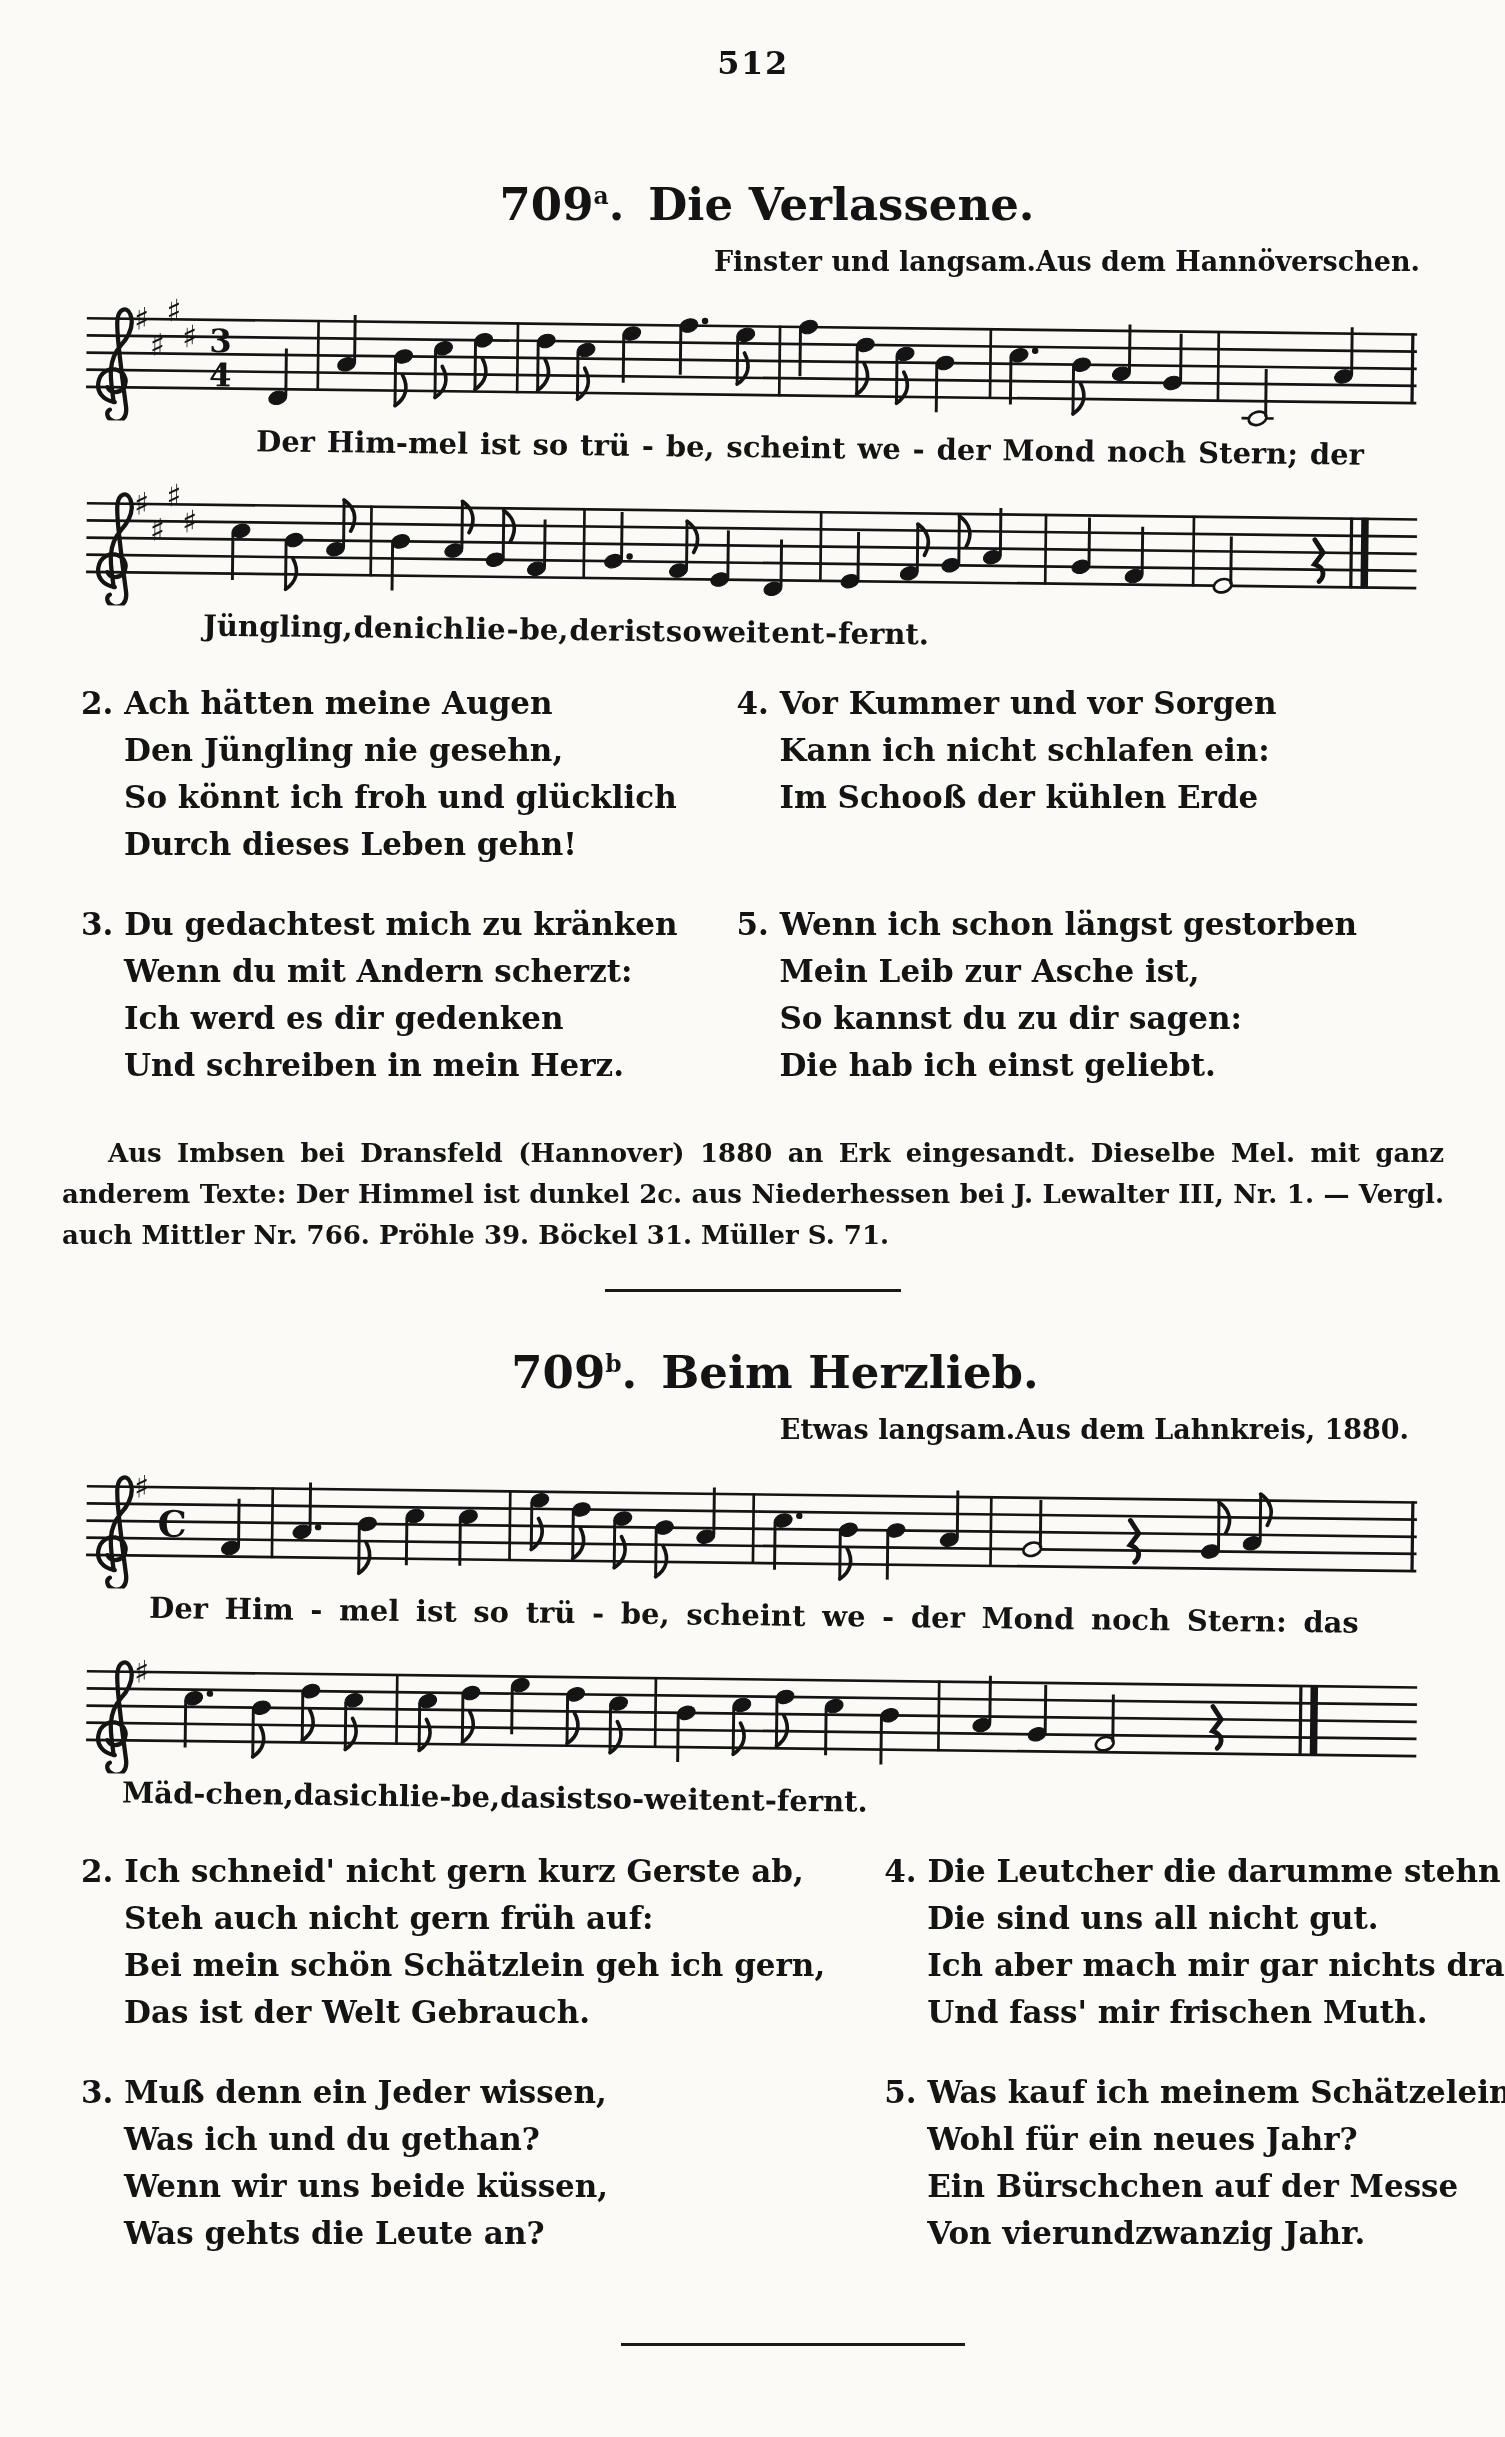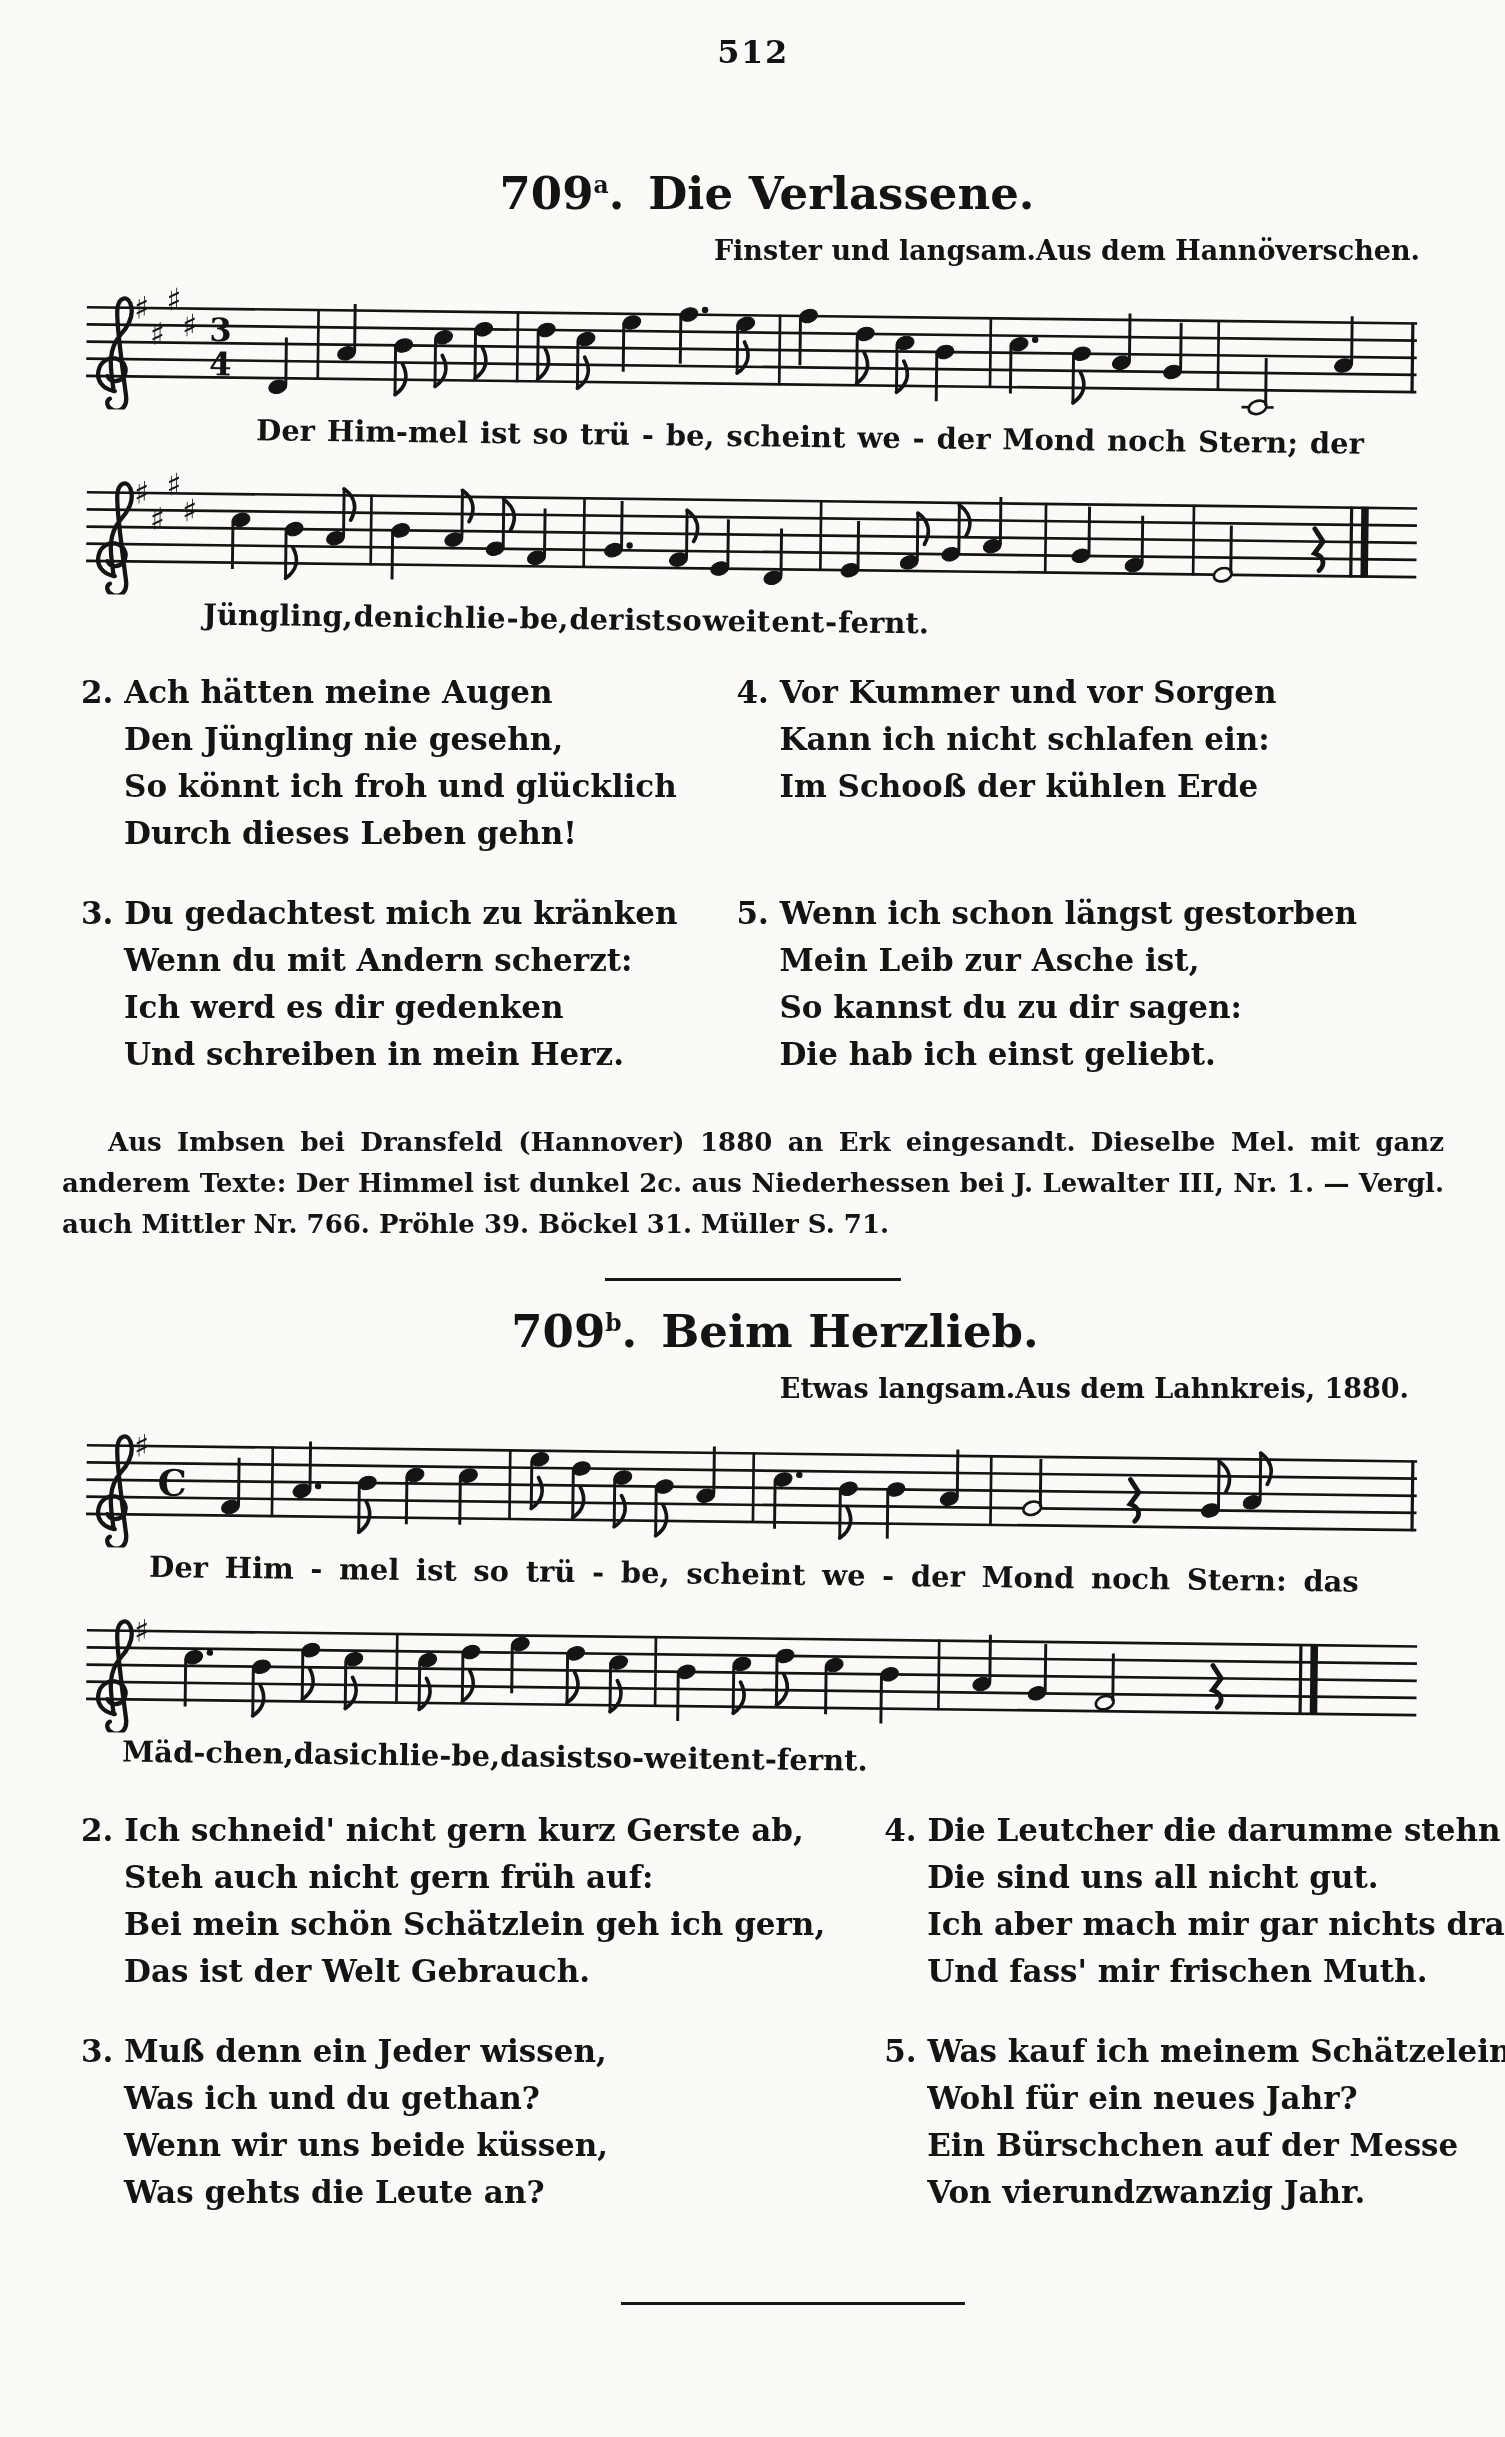--- a/index.html
+++ b/index.html
@@ -3,24 +3,24 @@
 <meta charset="utf-8">
 <style>
   html,body{margin:0;padding:0;}
   body{
     width:1506px;height:2438px;overflow:hidden;
     background:#fbfaf6;color:#141414;
     font-family:"DejaVu Serif","Liberation Serif",serif;
     font-weight:bold;
   }
   .page{position:relative;width:1506px;height:2438px;}
-  .page-number{padding-top:33px;text-align:center;font-size:32px;letter-spacing:1.6px;}
+  .page-number{padding-top:44px;text-align:center;font-size:32px;letter-spacing:1.6px;}
   .song-title{margin:0;text-align:center;font-size:45px;font-weight:bold;}
   #song-a .song-title{margin-top:96px;padding-left:28px;}
-  #song-b .song-title{margin-top:24px;padding-left:44px;}
+  #song-b .song-title{margin-top:54px;padding-left:44px;}
   .song-sup{font-size:0.52em;}
   .song-name{margin-left:24px;}
   .tempo-row{display:flex;justify-content:flex-end;align-items:baseline;
     font-size:27px;margin:15px 86px 0 194px;}
   #song-b .tempo-row{margin-left:161px;margin-right:97px;}
   .staff-block{margin:8.6px 81px 0;transform:rotate(0.7deg);transform-origin:left top;}
   .s-a2{margin-top:15px;}
   .s-b2{margin-top:15px;}
   .staff-svg{display:block;width:1344px;height:134px;}
   .lyrics-row{display:flex;justify-content:space-between;font-size:29px;margin-top:2.2px;white-space:nowrap;}

